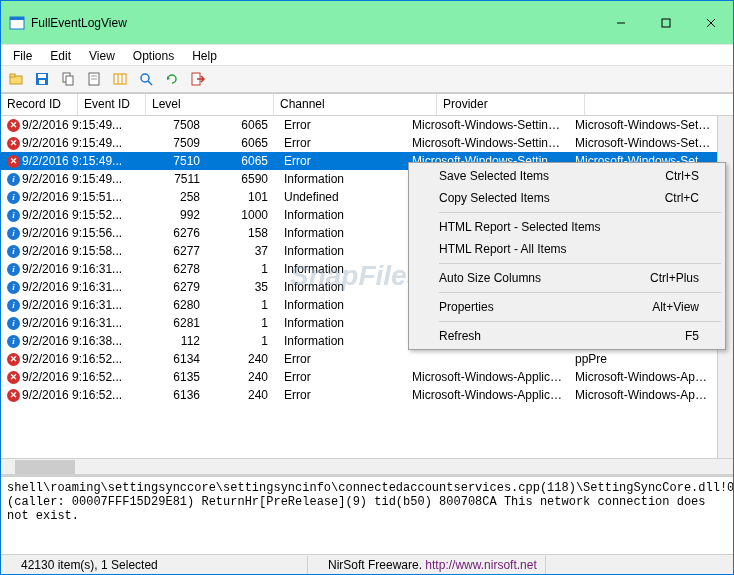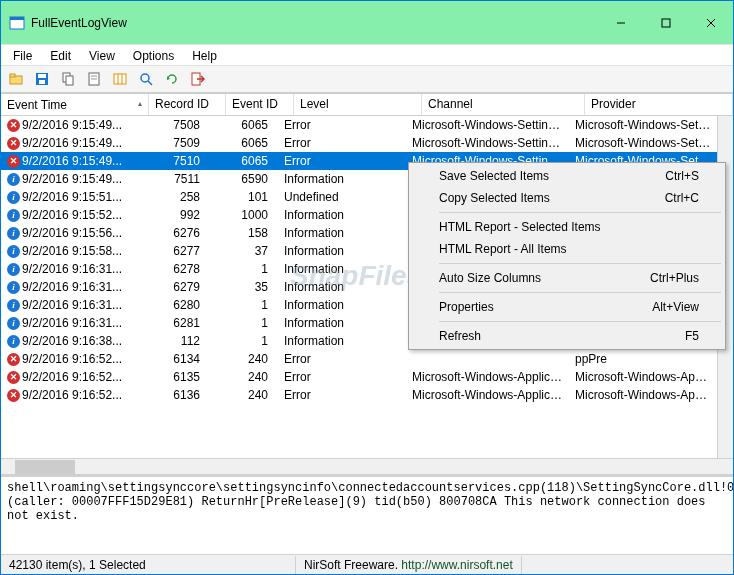--- a/index.html
+++ b/index.html
@@ -108,23 +108,23 @@
   font-style: italic;
 }
 .statusbar {
   height: 20px;
   border-top: 1px solid #d0d0d0;
   display: flex;
   align-items: center;
   font-size: 12px;
   background: #f0f0f0;
 }
-.status-seg { padding: 2px 8px; border-right: 1px solid #d0d0d0; }
+.status-seg { padding: 2px 8px; border-right: 1px solid #d0d0d0; margin-left: 12px; }
 .status-seg.first { width: 295px; }
-.status-link { color: #14532d; }
+.status-link { color: #701a75; }
 .context-menu {
   position: absolute;
   top: 162px;
   left: 408px;
   width: 318px;
   background: #f0f0f0;
   border: 1px solid #a0a0a0;
   box-shadow: 2px 2px 4px rgba(0,0,0,.25);
   padding: 2px;
   z-index: 100;
@@ -232,24 +232,20 @@
   <div class="tool-btn">
       <svg width="16" height="16">
         <rect x="2" y="2" width="8" height="12" fill="#fff" stroke="#c0392b"></rect>
         <path d="M7 8 L14 8 M11 5 L14 8 L11 11" fill="none" stroke="#c0392b" stroke-width="1.5"></path>
       </svg>
     </div>
 </div>
 
 <div class="grid-container">
   <div class="grid-header">
-    <div class="col c-time">
-        <span>Event Time</span>
-        <span class="sort-ind">▴</span>
-      </div>
     <div class="col c-rec">Record ID</div>
     <div class="col c-evt">Event ID</div>
     <div class="col c-lvl">Level</div>
     <div class="col c-chn">Channel</div>
     <div class="col c-prov">Provider</div>
   </div>
   <div class="grid-body" id="grid-body">
     <div class="v-scroll"></div>
   <div class="grid-row">
         <div class="cell c-time">

